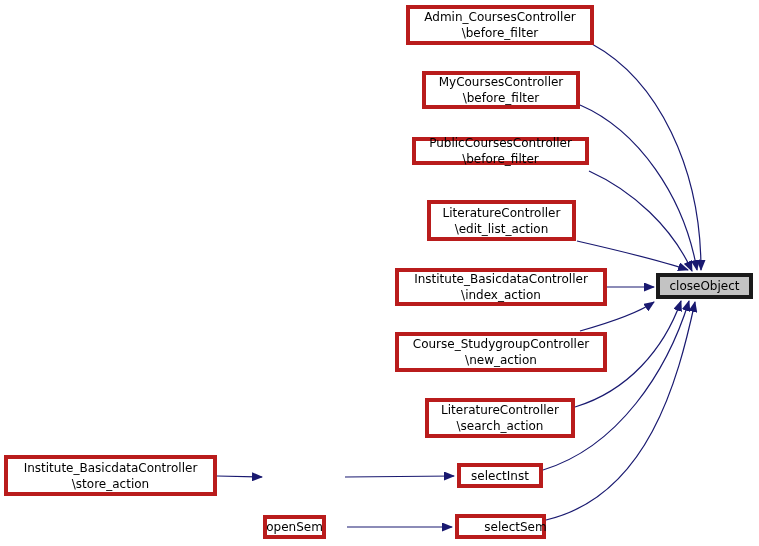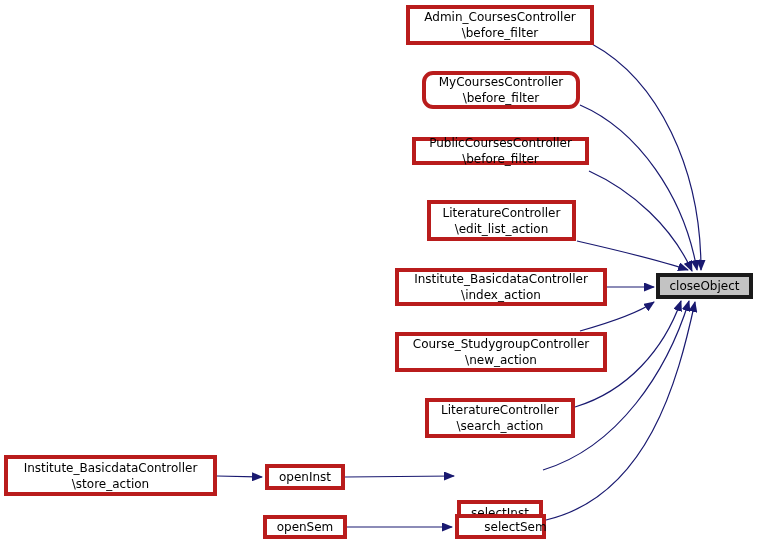--- a/index.html
+++ b/index.html
@@ -27,30 +27,30 @@
     white-space:nowrap;
     cursor:pointer;
   }
   .node.target{
     background:#c3c3c3;
     border-color:#1a1a1a;
     cursor:default;
   }
   
   #n-admin   {left:406px;top:5px;  width:188px;height:40px;}
-  #n-my      {left:422px;top:71px; width:158px;height:38px;border-radius:11px;}
+  #n-my      {left:422px;top:71px; width:158px;height:38px;}
   #n-public  {left:412px;top:137px;width:177px;height:28px;}
   #n-editlist{left:427px;top:200px;width:149px;height:41px;}
   #n-index   {left:395px;top:268px;width:212px;height:38px;}
   #n-new     {left:395px;top:332px;width:212px;height:40px;}
   #n-search  {left:425px;top:398px;width:150px;height:40px;}
   #n-store   {left:4px;  top:455px;width:213px;height:41px;}
   #n-openinst{left:265px;top:464px;width:80px; height:26px;}
-  #n-selinst {left:457px;top:463px;width:86px; height:25px;margin-top:37px;}
-  #n-opensem {left:263px;top:515px;width:84px; height:24px;}
+  #n-selinst {left:457px;top:463px;width:86px; height:25px;}
+  #n-opensem {left:263px;top:515px;width:63px; height:24px;}
   #n-selsem  {left:455px;top:514px;width:91px; height:25px;padding-left:30px;}
   #n-close   {left:656px;top:273px;width:97px; height:26px;}
 </style>
 </head>
 <body>
 
 <div class="canvas">
 
   <svg class="edges" viewBox="0 0 759 546">
     <defs>
@@ -107,23 +107,20 @@
   <div class="node" id="n-search">
     <span>LiteratureController</span>
     <span>\search_action</span>
   </div>
 
   <div class="node" id="n-store">
     <span>Institute_BasicdataController</span>
     <span>\store_action</span>
   </div>
 
-  <div class="node" id="n-openinst">
-    <span>openInst</span>
-  </div>
 
   <div class="node" id="n-selinst">
     <span>selectInst</span>
   </div>
 
   <div class="node" id="n-opensem">
     <span>openSem</span>
   </div>
 
   <div class="node" id="n-selsem">

